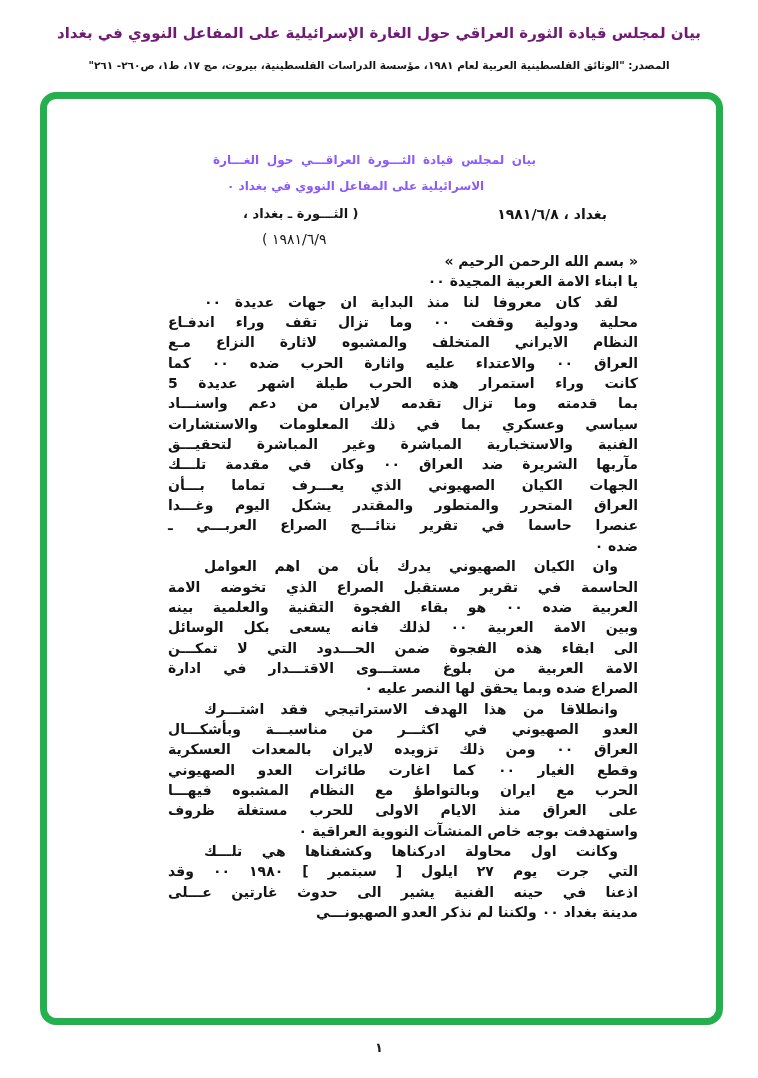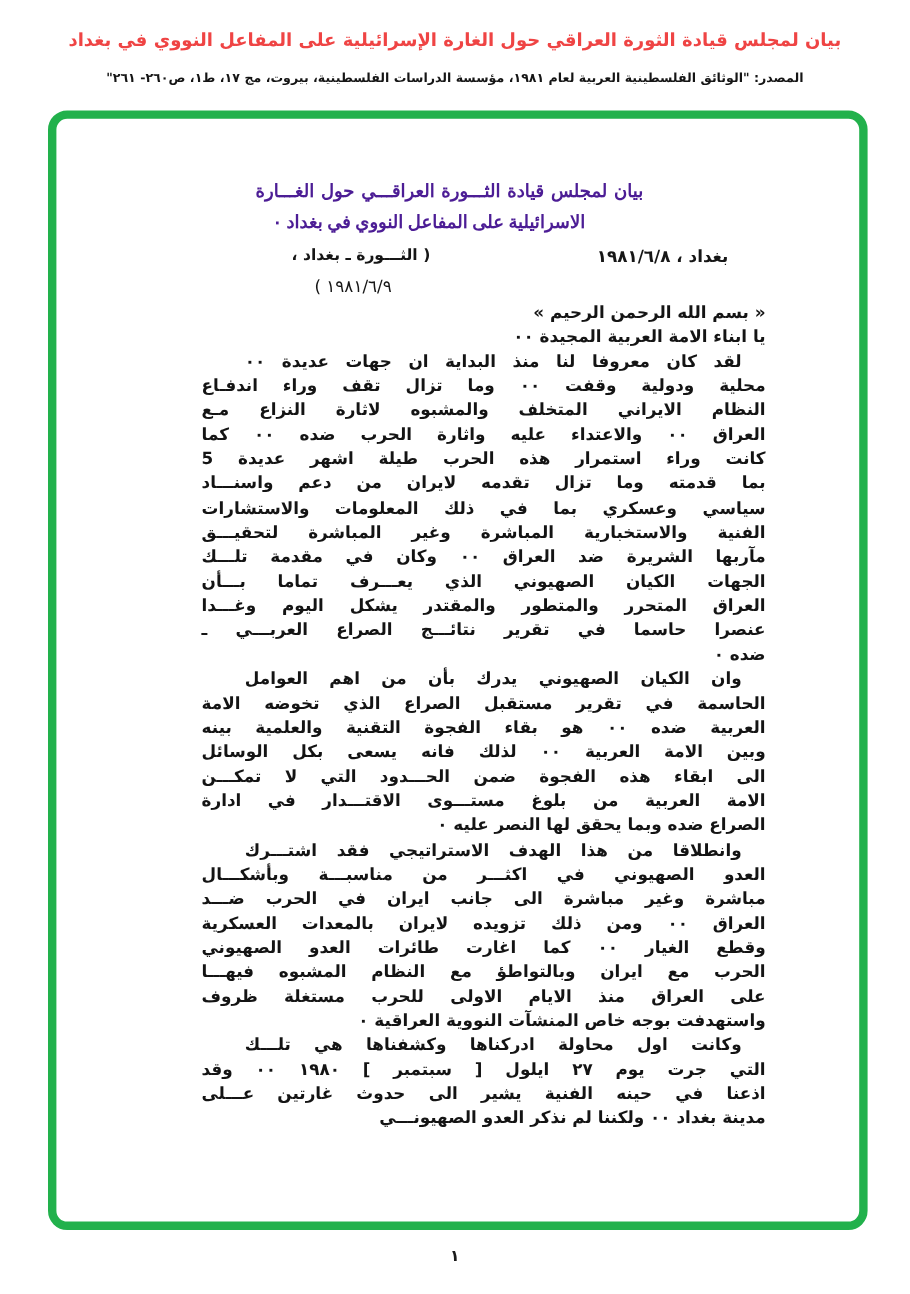--- a/index.html
+++ b/index.html
@@ -9,38 +9,38 @@
     font-family:"DejaVu Sans", sans-serif;
     color:#161616;
   }
   .page {
     position:relative; width:758px; height:1078px;
     background:#ffffff; overflow:hidden;
   }
   .hdr-title {
     position:absolute; top:24px; left:0; right:0;
     direction:rtl; text-align:center;
-    font-size:15px; font-weight:bold; color:#ef4444;
+    font-size:15px; font-weight:bold; color:#701a75;
   }
   .hdr-source {
     position:absolute; top:59px; left:0; right:0;
     direction:rtl; text-align:center;
     font-size:10.5px; font-weight:bold; color:#151515;
   }
   .scan-frame {
     position:absolute; left:40px; top:92px;
     width:683px; height:933px;
     border:7px solid #22b14c;
     border-radius:16px;
     background:#ffffff;
   }
   .doc-title {
     position:absolute; left:213px; top:147px; width:323px;
-    direction:rtl; font-size:15px; font-weight:bold;
-    line-height:26px; color:#4c1d95;font-family:Liberation Serif, serif;
+    direction:rtl; font-size:12px; font-weight:bold;
+    line-height:26px; color:#8b5cf6;
   }
   .doc-title .t1 { text-align:justify; text-align-last:justify; }
   .doc-title .t2 { text-align:left; padding-left:14px; }
   .dl-right {
     position:absolute; top:206px; right:151px;
     direction:rtl; font-size:14px; font-weight:bold; white-space:nowrap;
   }
   .dl-left {
     position:absolute; top:206px; left:243px;
     direction:rtl; font-size:13px; font-weight:bold; white-space:nowrap;
@@ -104,21 +104,20 @@
       <div class="ln a-right">ضده ٠</div>
       <div class="ln a-indent-justify">وان الكيان الصهيوني يدرك بأن من اهم العوامل</div>
       <div class="ln a-justify">الحاسمة في تقرير مستقبل الصراع الذي تخوضه الامة</div>
       <div class="ln a-justify">العربية ضده ٠٠ هو بقاء الفجوة التقنية والعلمية بينه</div>
       <div class="ln a-justify">وبين الامة العربية ٠٠ لذلك فانه يسعى بكل الوسائل</div>
       <div class="ln a-justify">الى ابقاء هذه الفجوة ضمن الحـــدود التي لا تمكـــن</div>
       <div class="ln a-justify">الامة العربية من بلوغ مستـــوى الاقتـــدار في ادارة</div>
       <div class="ln a-right">الصراع ضده وبما يحقق لها النصر عليه ٠</div>
       <div class="ln a-indent-justify">وانطلاقا من هذا الهدف الاستراتيجي فقد اشتـــرك</div>
       <div class="ln a-justify">العدو الصهيوني في اكثـــر من مناسبـــة وبأشكـــال</div>
-      <div class="ln a-justify">مباشرة وغير مباشرة الى جانب ايران في الحرب ضـــد</div>
       <div class="ln a-justify">العراق ٠٠ ومن ذلك تزويده لايران بالمعدات العسكرية</div>
       <div class="ln a-justify">وقطع الغيار ٠٠ كما اغارت طائرات العدو الصهيوني</div>
       <div class="ln a-justify">الحرب مع ايران وبالتواطؤ مع النظام المشبوه فيهـــا</div>
       <div class="ln a-justify">على العراق منذ الايام الاولى للحرب مستغلة ظروف</div>
       <div class="ln a-right">واستهدفت بوجه خاص المنشآت النووية العراقية ٠</div>
       <div class="ln a-indent-justify">وكانت اول محاولة ادركناها وكشفناها هي تلـــك</div>
       <div class="ln a-justify">التي جرت يوم ٢٧ ايلول [ سبتمبر ] ١٩٨٠ ٠٠ وقد</div>
       <div class="ln a-justify">اذعنا في حينه الفنية يشير الى حدوث غارتين عـــلى</div>
       <div class="ln a-right">مدينة بغداد ٠٠ ولكننا لم نذكر العدو الصهيونـــي</div>
     </div>

